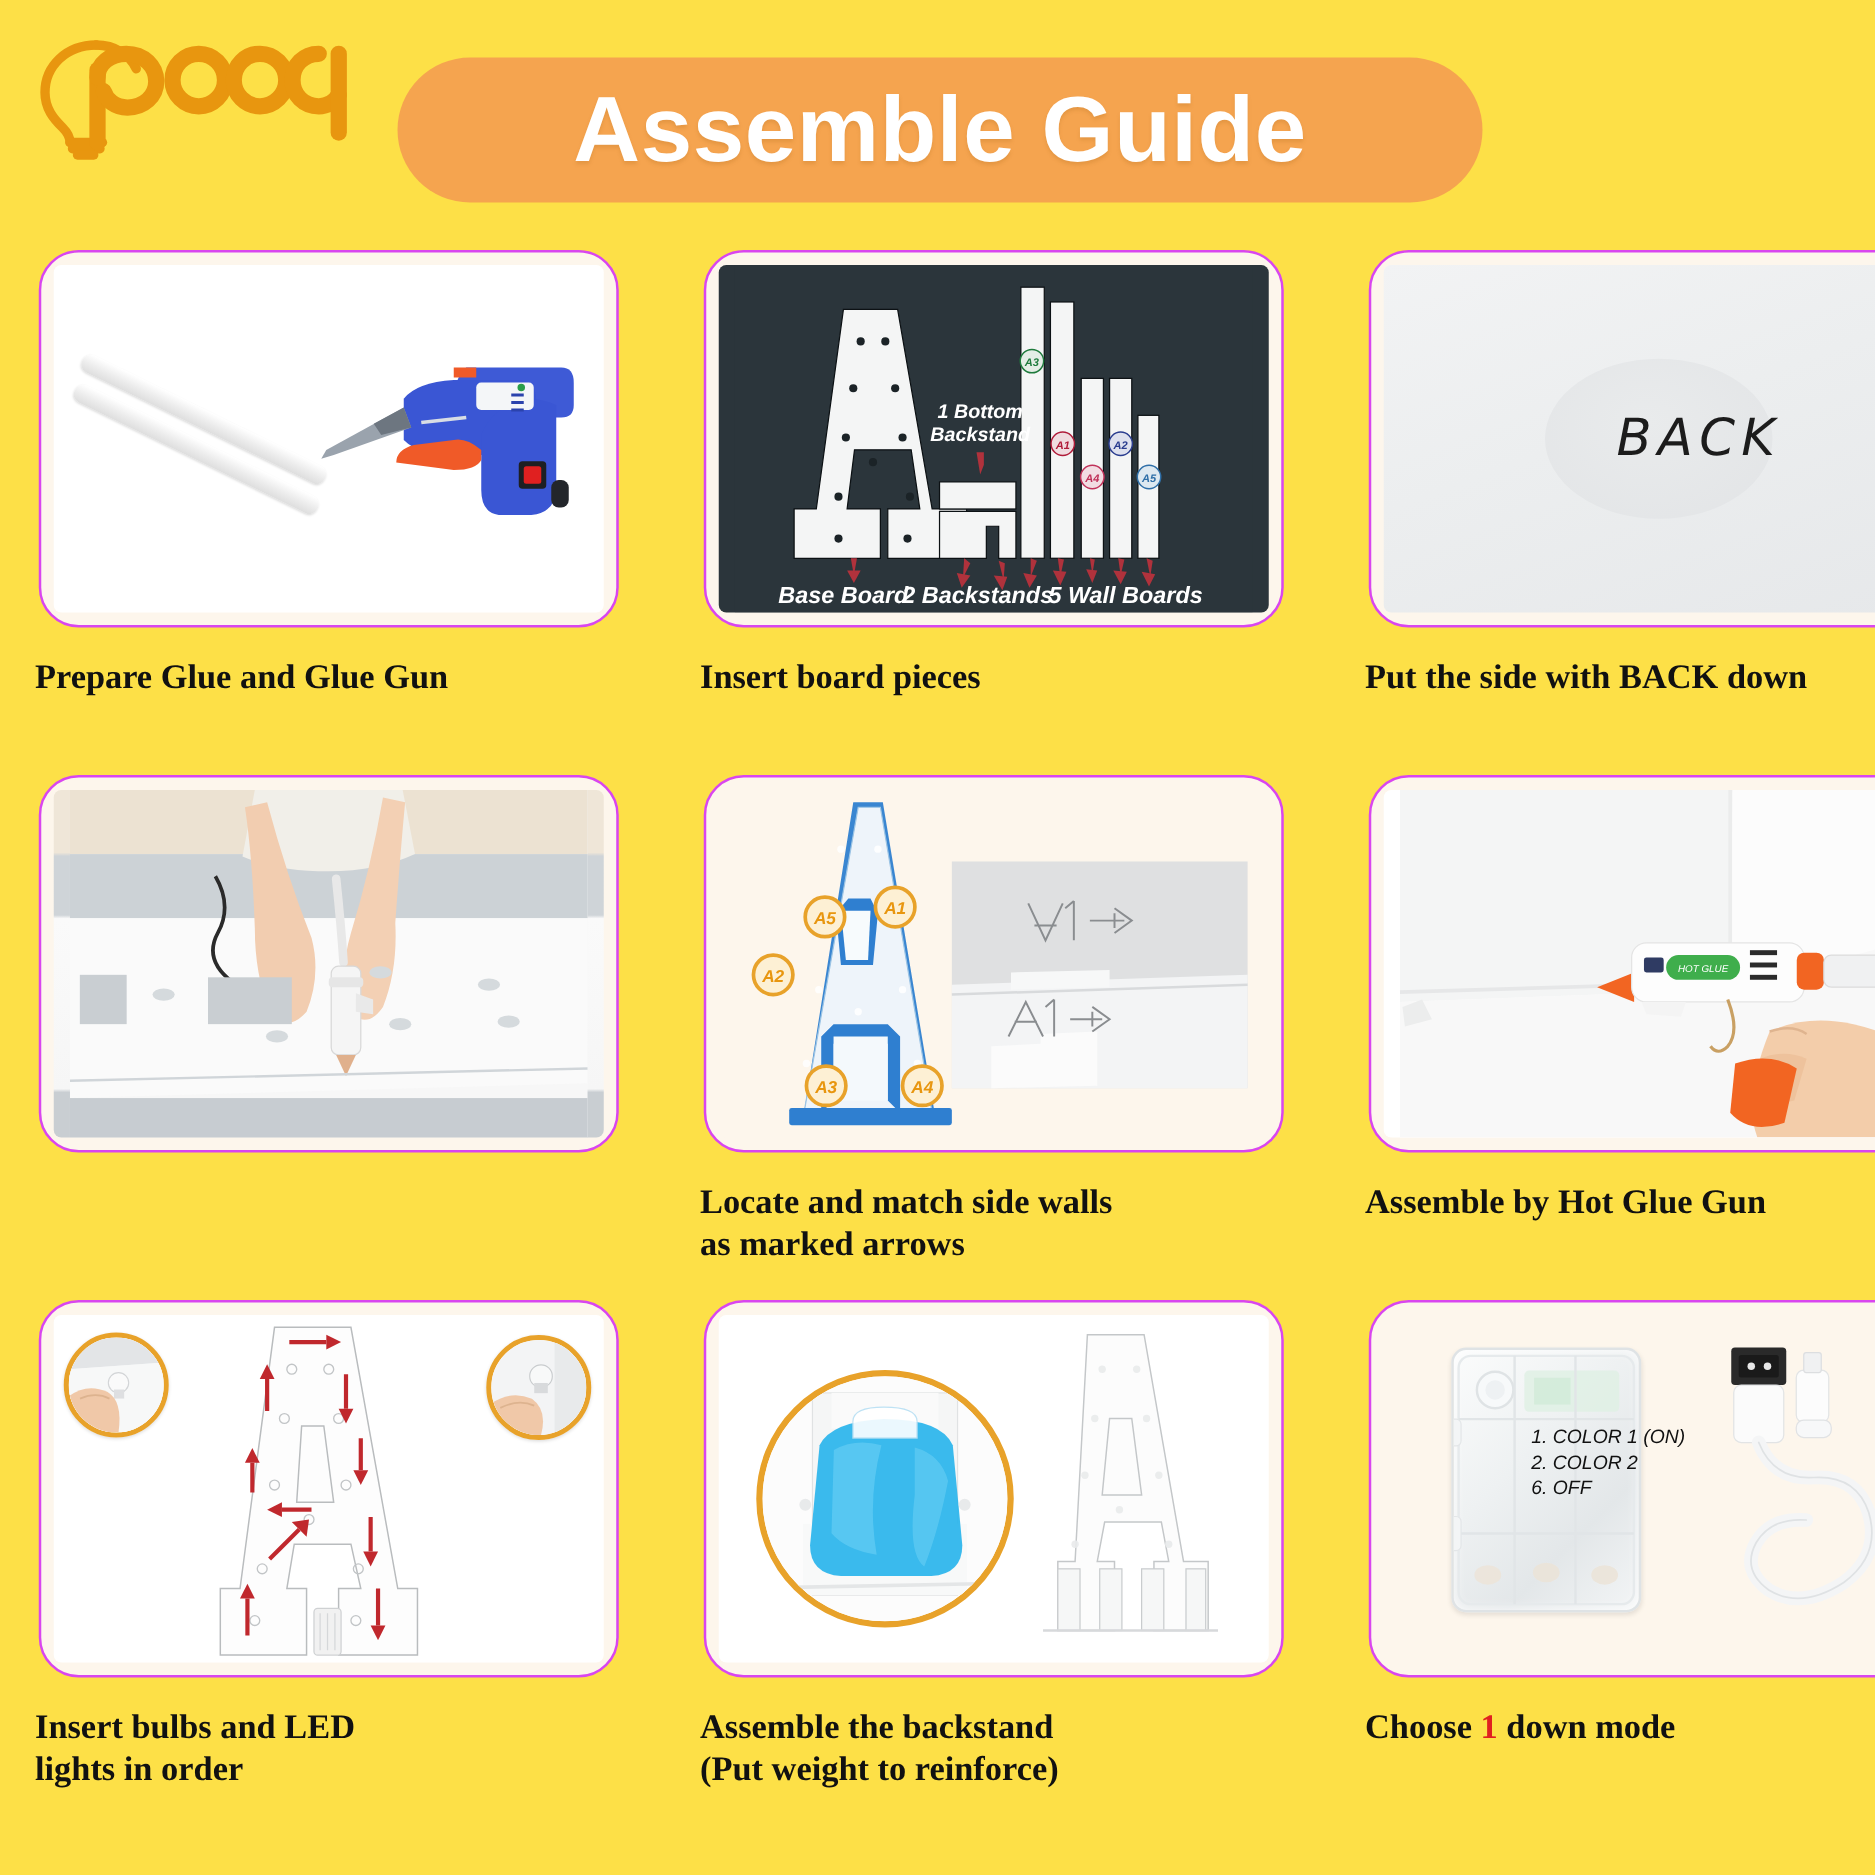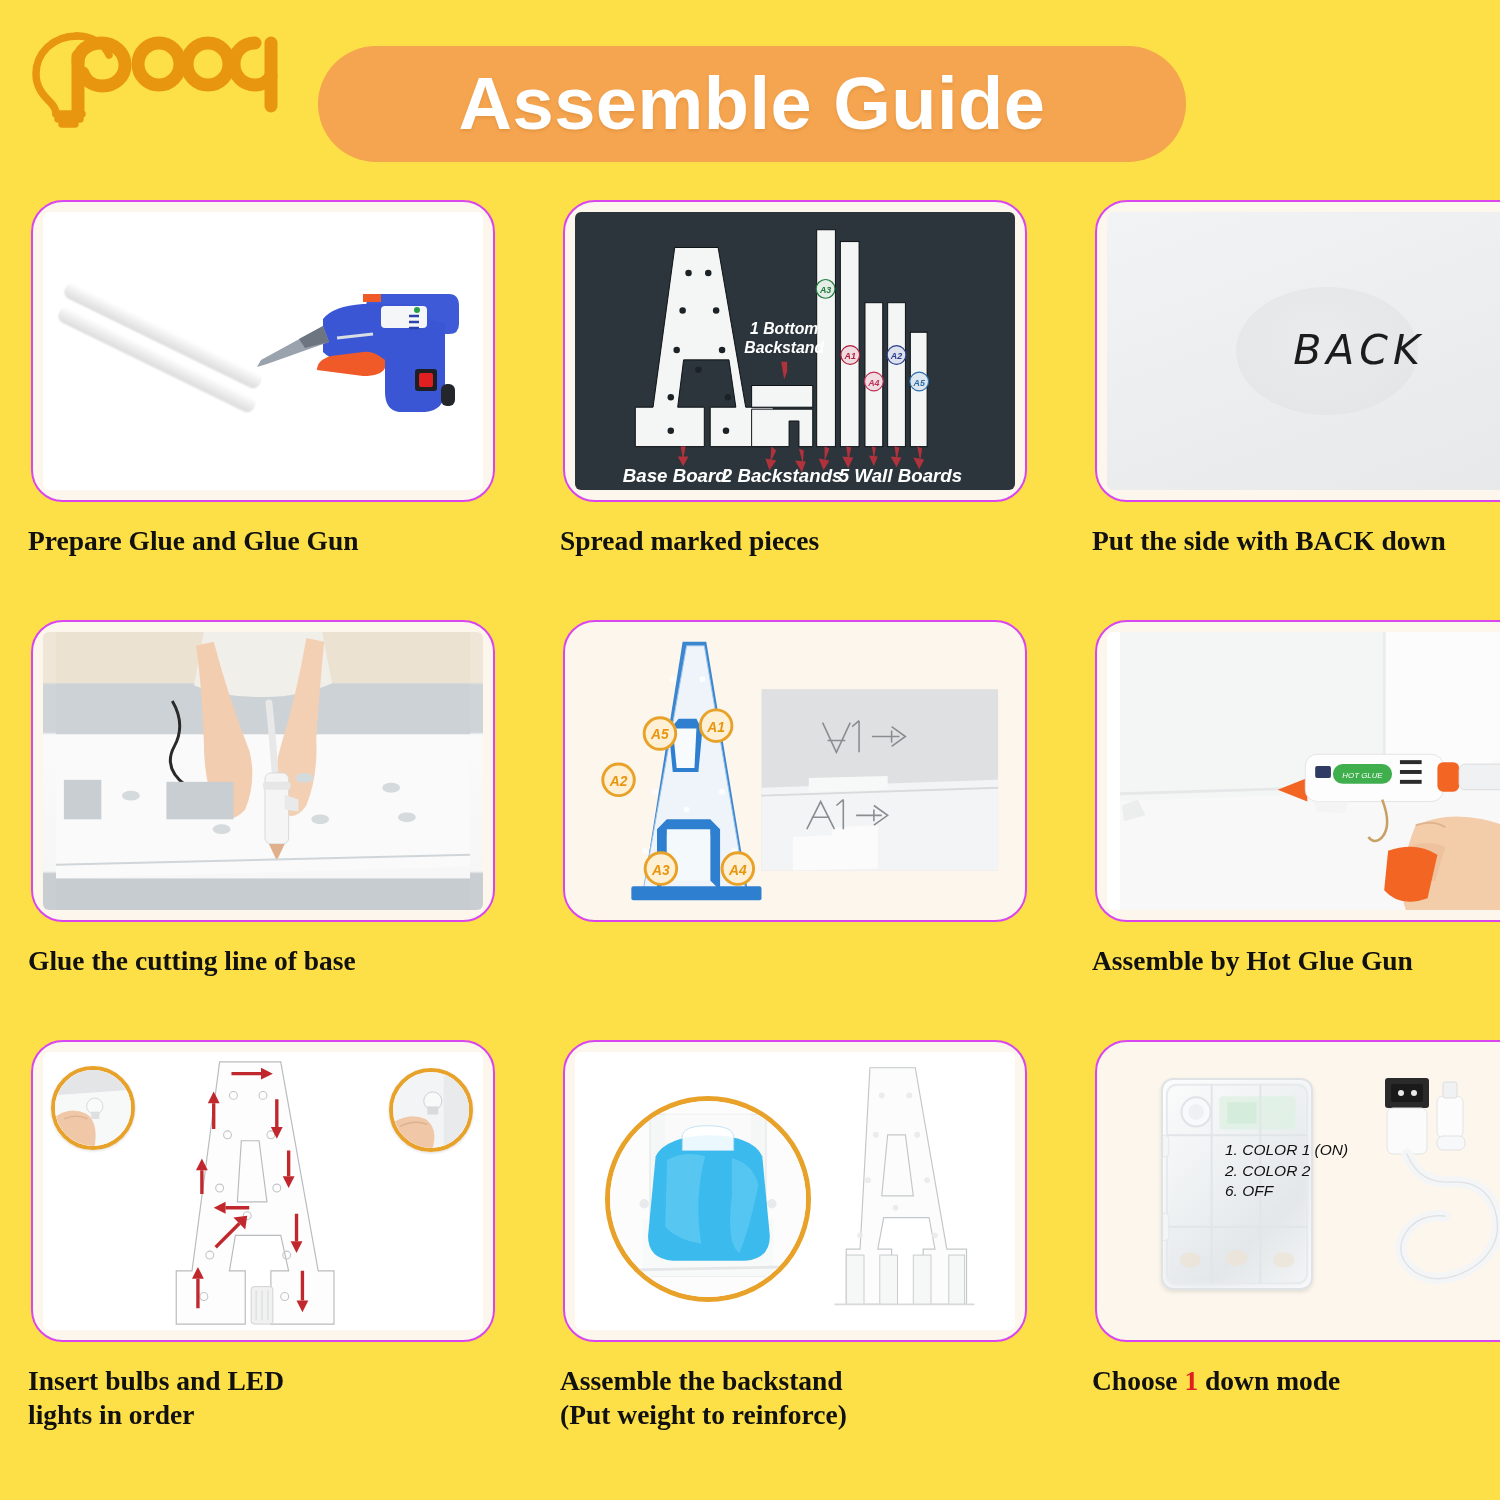--- a/index.html
+++ b/index.html
@@ -262,21 +262,21 @@
             </g>
 
             <text x="199" y="124" font-size="16" font-weight="bold" fill="#ffffff" text-anchor="middle" font-family="Liberation Sans, sans-serif">1 Bottom</text>
             <text x="199" y="143" font-size="16" font-weight="bold" fill="#ffffff" text-anchor="middle" font-family="Liberation Sans, sans-serif">Backstand</text>
             <text x="88" y="274" font-size="19" font-weight="bold" fill="#ffffff" text-anchor="middle" font-family="Liberation Sans, sans-serif">Base Board</text>
             <text x="197" y="274" font-size="19" font-weight="bold" fill="#ffffff" text-anchor="middle" font-family="Liberation Sans, sans-serif">2 Backstands</text>
             <text x="317" y="274" font-size="19" font-weight="bold" fill="#ffffff" text-anchor="middle" font-family="Liberation Sans, sans-serif">5 Wall Boards</text>
           </svg>
         </div>
       </div>
-      <div class="caption">Spread marked pieces</div>
+      <div class="caption">Insert board pieces</div>
     </div>
 
     <div class="cell p3">
       <div class="panel">
         <div class="panel-inner">
           <div class="back-circle"></div>
           <div class="back-text">BACK</div>
         </div>
       </div>
       <div class="caption">Put the side with BACK down</div>
@@ -312,21 +312,20 @@
               <ellipse cx="168" cy="200" rx="9" ry="5"></ellipse>
               <ellipse cx="252" cy="148" rx="9" ry="5"></ellipse>
               <ellipse cx="268" cy="190" rx="9" ry="5"></ellipse>
               <ellipse cx="340" cy="158" rx="9" ry="5"></ellipse>
               <ellipse cx="356" cy="188" rx="9" ry="5"></ellipse>
             </g>
             <path d="M0 236 L420 226" stroke="#d0d5d9" stroke-width="2" fill="none"></path>
           </svg>
         </div>
       </div>
-      <div class="caption">Glue the cutting line of base</div>
     </div>
 
     <div class="cell p5">
       <div class="panel">
         <div class="panel-inner">
           <svg width="100%" height="100%" viewBox="0 0 420 282">
             <rect width="420" height="282" fill="#fdf6ec"></rect>
 
             <g>
               <path d="M48 270 L56 262 L96 10 L120 10 L162 262 L170 270 Z" fill="#2f7fd0" opacity="0.95"></path>
@@ -384,20 +383,24 @@
                 <path d="M288 106 L316 106 M308 96 L322 106 L308 116 M308 100 L308 112"></path>
               </g>
               <g fill="none" stroke="#8a8d90" stroke-width="1.6">
                 <path d="M222 200 L236 172 L250 200 M227 188 L245 188"></path>
                 <path d="M259 170 L259 200 M252 176 L259 170"></path>
                 <path d="M272 186 L298 186 M290 176 L304 186 L290 196 M290 180 L290 192"></path>
               </g>
             </g>
           </svg>
         </div>
+      </div>
+      <div class="caption">
+        <span>Locate and match side walls</span><br>
+        <span>as marked arrows</span>
       </div>
     </div>
 
     <div class="cell p6">
       <div class="panel">
         <div class="panel-inner">
           <svg width="100%" height="100%" viewBox="0 0 420 282">
             <rect width="420" height="282" fill="#fbfbfb"></rect>
             <path d="M0 0 L270 0 L268 162 L0 172 Z" fill="#f4f5f5"></path>
             <path d="M270 0 L420 0 L420 120 L268 162 Z" fill="#fcfcfc"></path>

